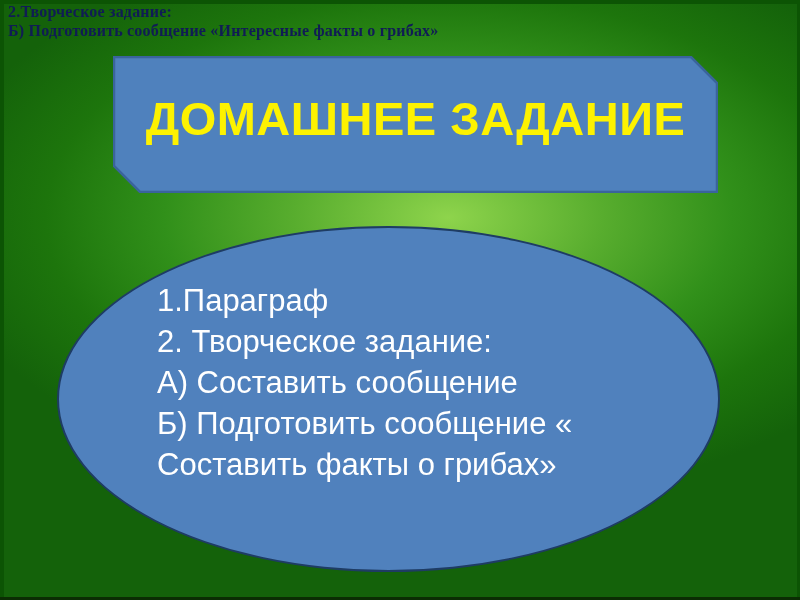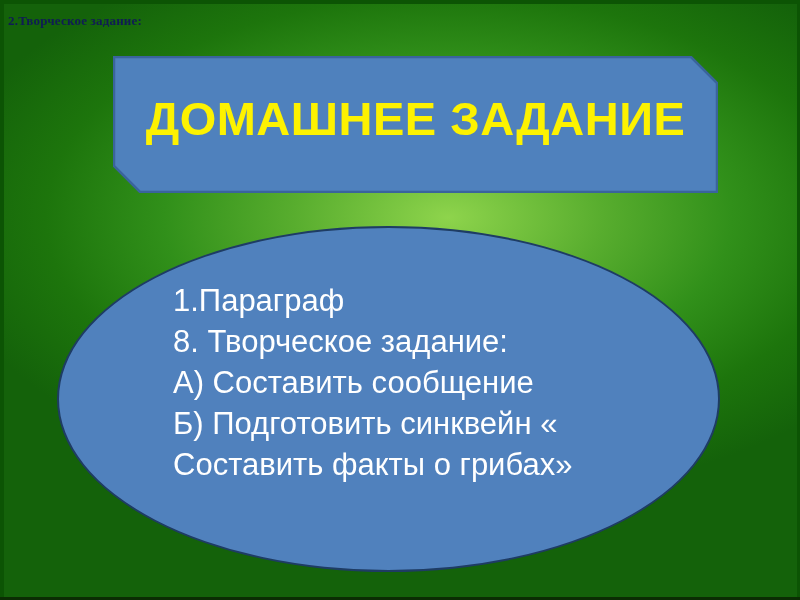--- a/index.html
+++ b/index.html
@@ -30,24 +30,24 @@
   .bottom-line {
     position: absolute;
     left: 0; right: 0; bottom: 0;
     height: 3px;
     background: #0b2d03;
     z-index: 5;
   }
   
   .note {
     position: absolute;
-    top: 12px; left: 8px;
+    top: 3px; left: 8px;
     z-index: 3;
     font-family: "Liberation Serif", serif;
-    font-size: 13px;
+    font-size: 16px;
     line-height: 18.5px;
     letter-spacing: 0.2px;
     color: var(--note-color, #101c55);
     font-weight: 600;
     white-space: nowrap;
   }
   
   .banner {
     position: absolute;
     left: 113px; top: 56px;
@@ -91,46 +91,46 @@
     z-index: 1;
   }
   .task-list {
     position: absolute;
     left: 98px; top: 52px;
     color: #ffffff;
     font-family: "Liberation Sans", sans-serif;
     font-size: 31px;
     line-height: 41px;
     white-space: nowrap;
-    margin-left: 16px;
   }
 </style>
 </head>
 <body>
 
 <div class="slide">
 
   <div class="bg"></div>
 
   <div class="note">
     <div>2.Творческое задание:</div>
+    <div>Б) Подготовить сообщение «Интересные факты о грибах»</div>
   </div>
 
   <div class="banner">
     <svg viewBox="0 0 605 137" preserveAspectRatio="none">
       <polygon points="1,1 578,1 604,27 604,136 27,136 1,110" fill="#4f81bd"></polygon>
     </svg>
     <h1 class="title">ДОМАШНЕЕ ЗАДАНИЕ</h1>
   </div>
 
   <div class="task-ellipse">
     <div class="task-list">
       <div>1.Параграф</div>
-      <div>8. Творческое задание:</div>
+      <div>2. Творческое задание:</div>
       <div>А) Составить сообщение</div>
-      <div>Б) Подготовить синквейн «</div>
+      <div>Б) Подготовить сообщение «</div>
       <div>Составить факты о грибах»</div>
     </div>
   </div>
 
   <div class="bottom-line"></div>
 
 </div>
 
 </body></html>

